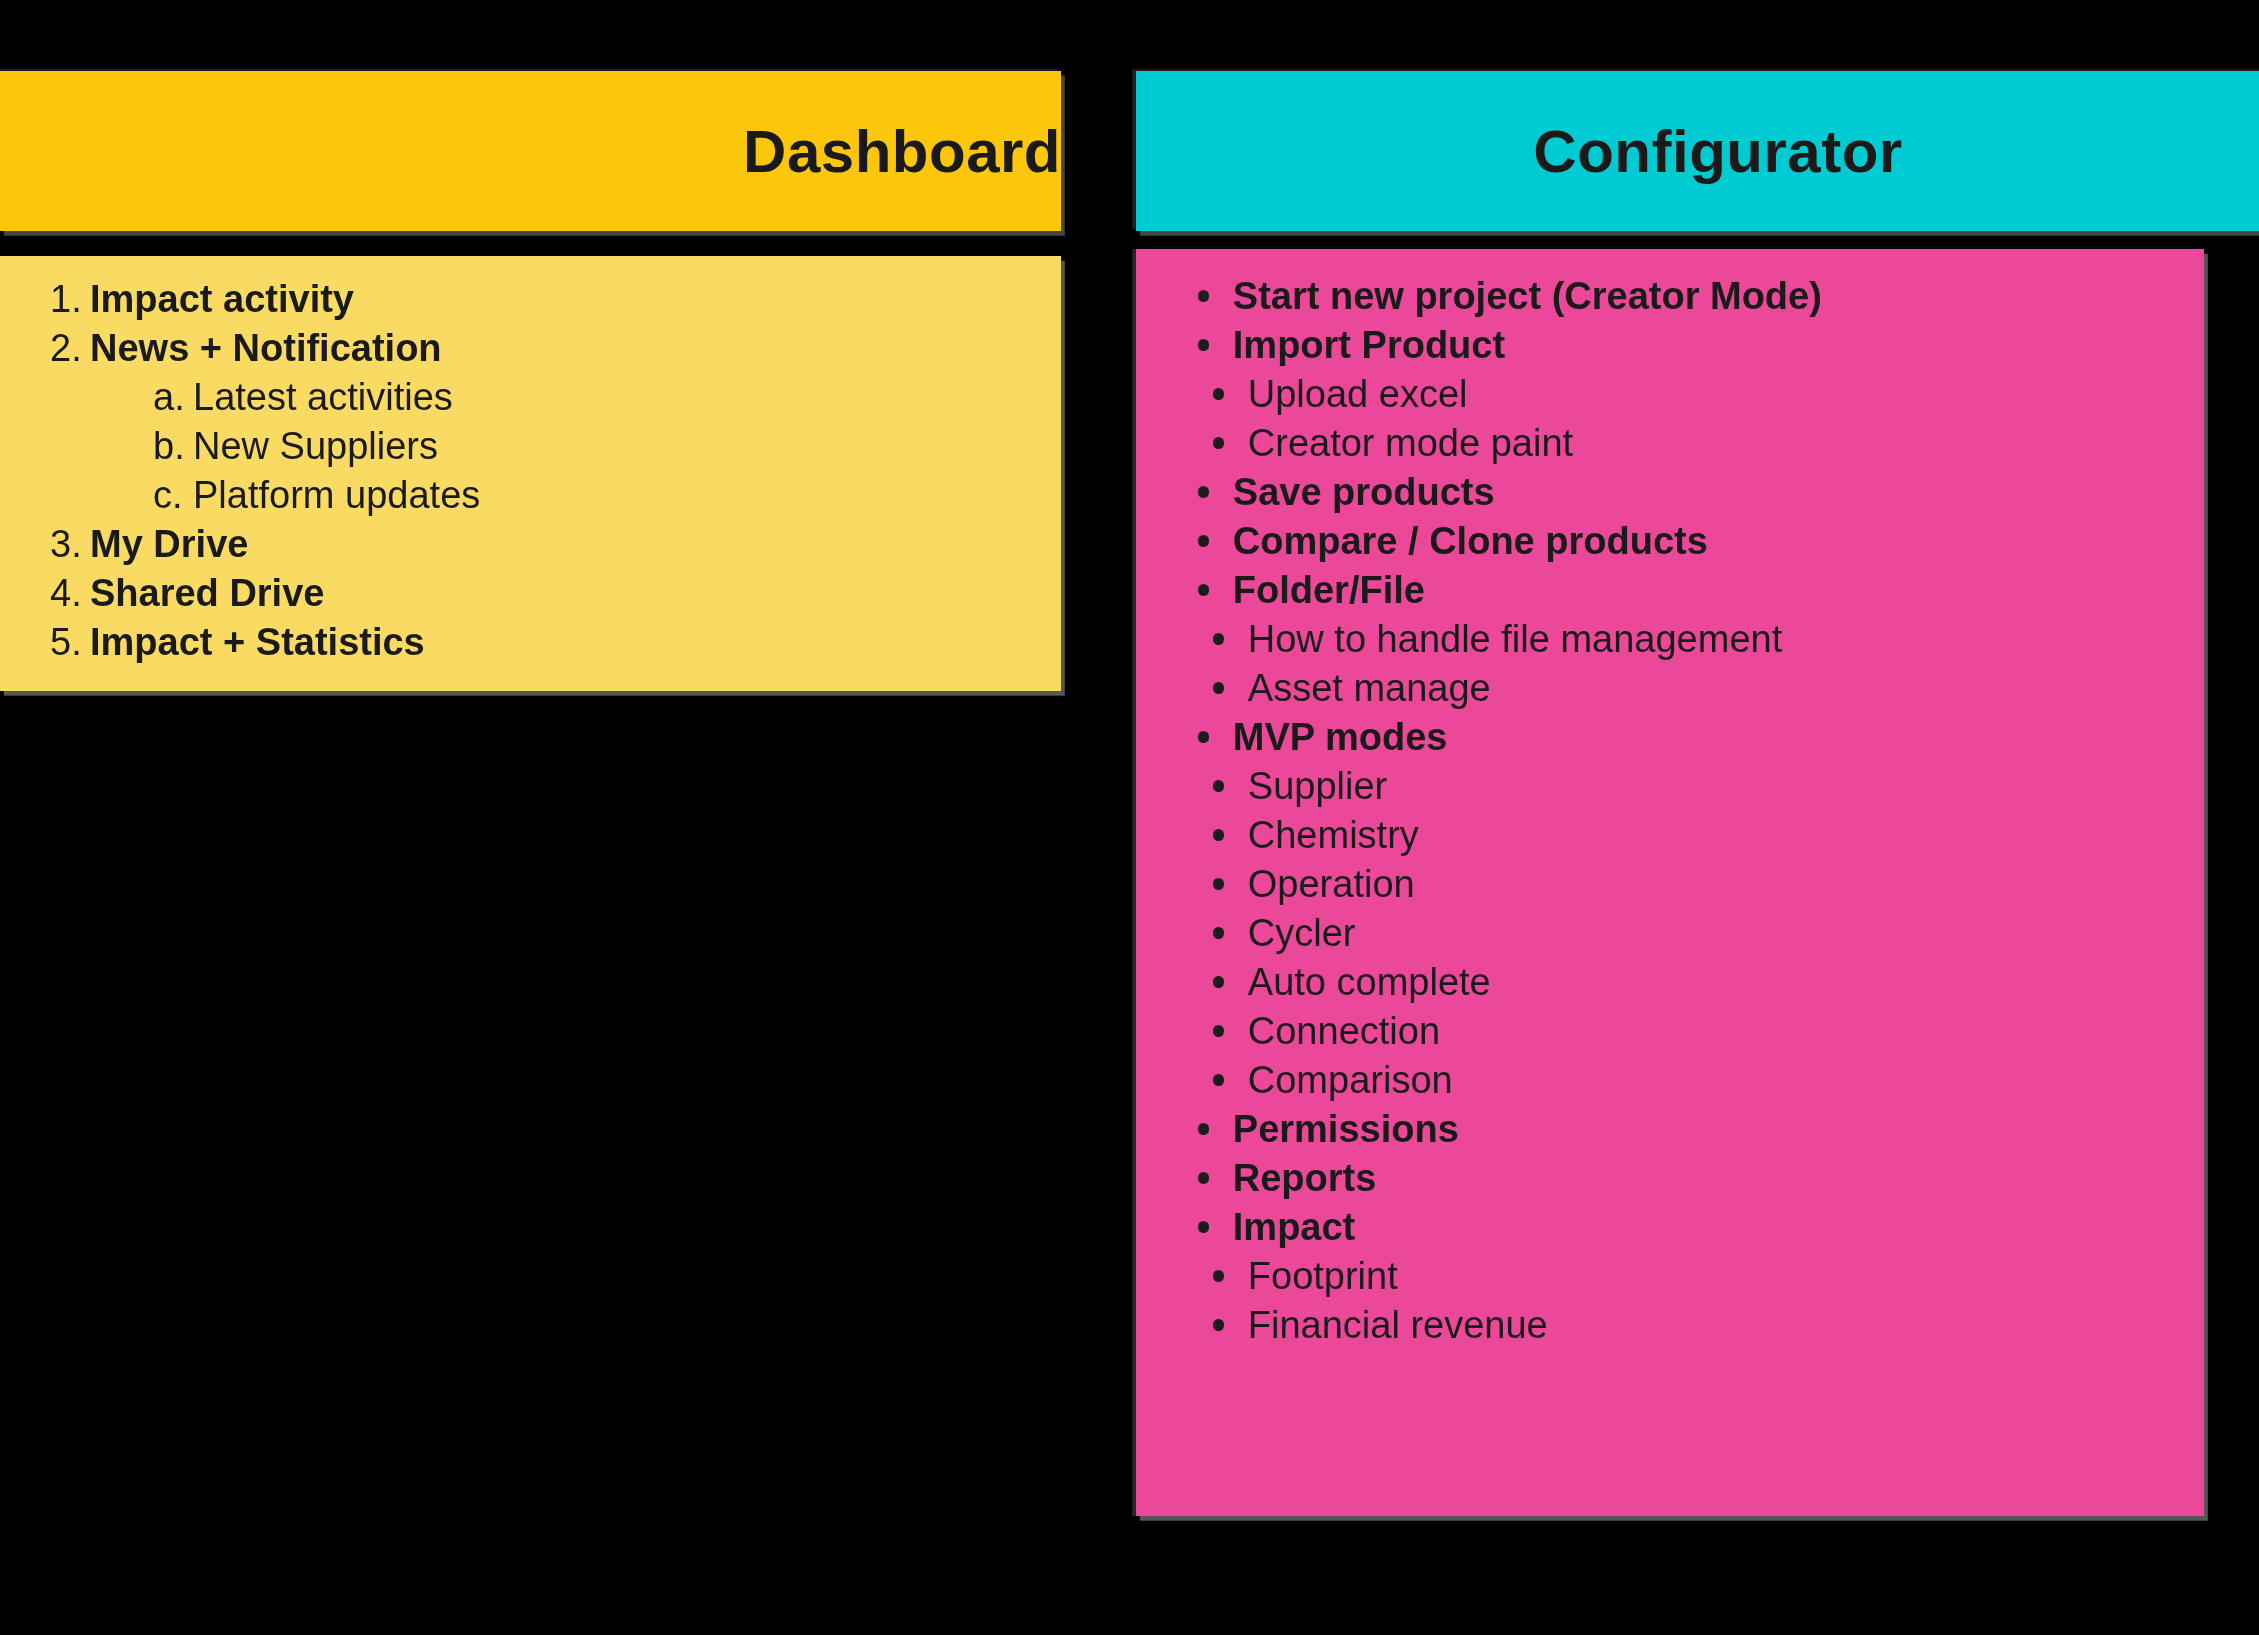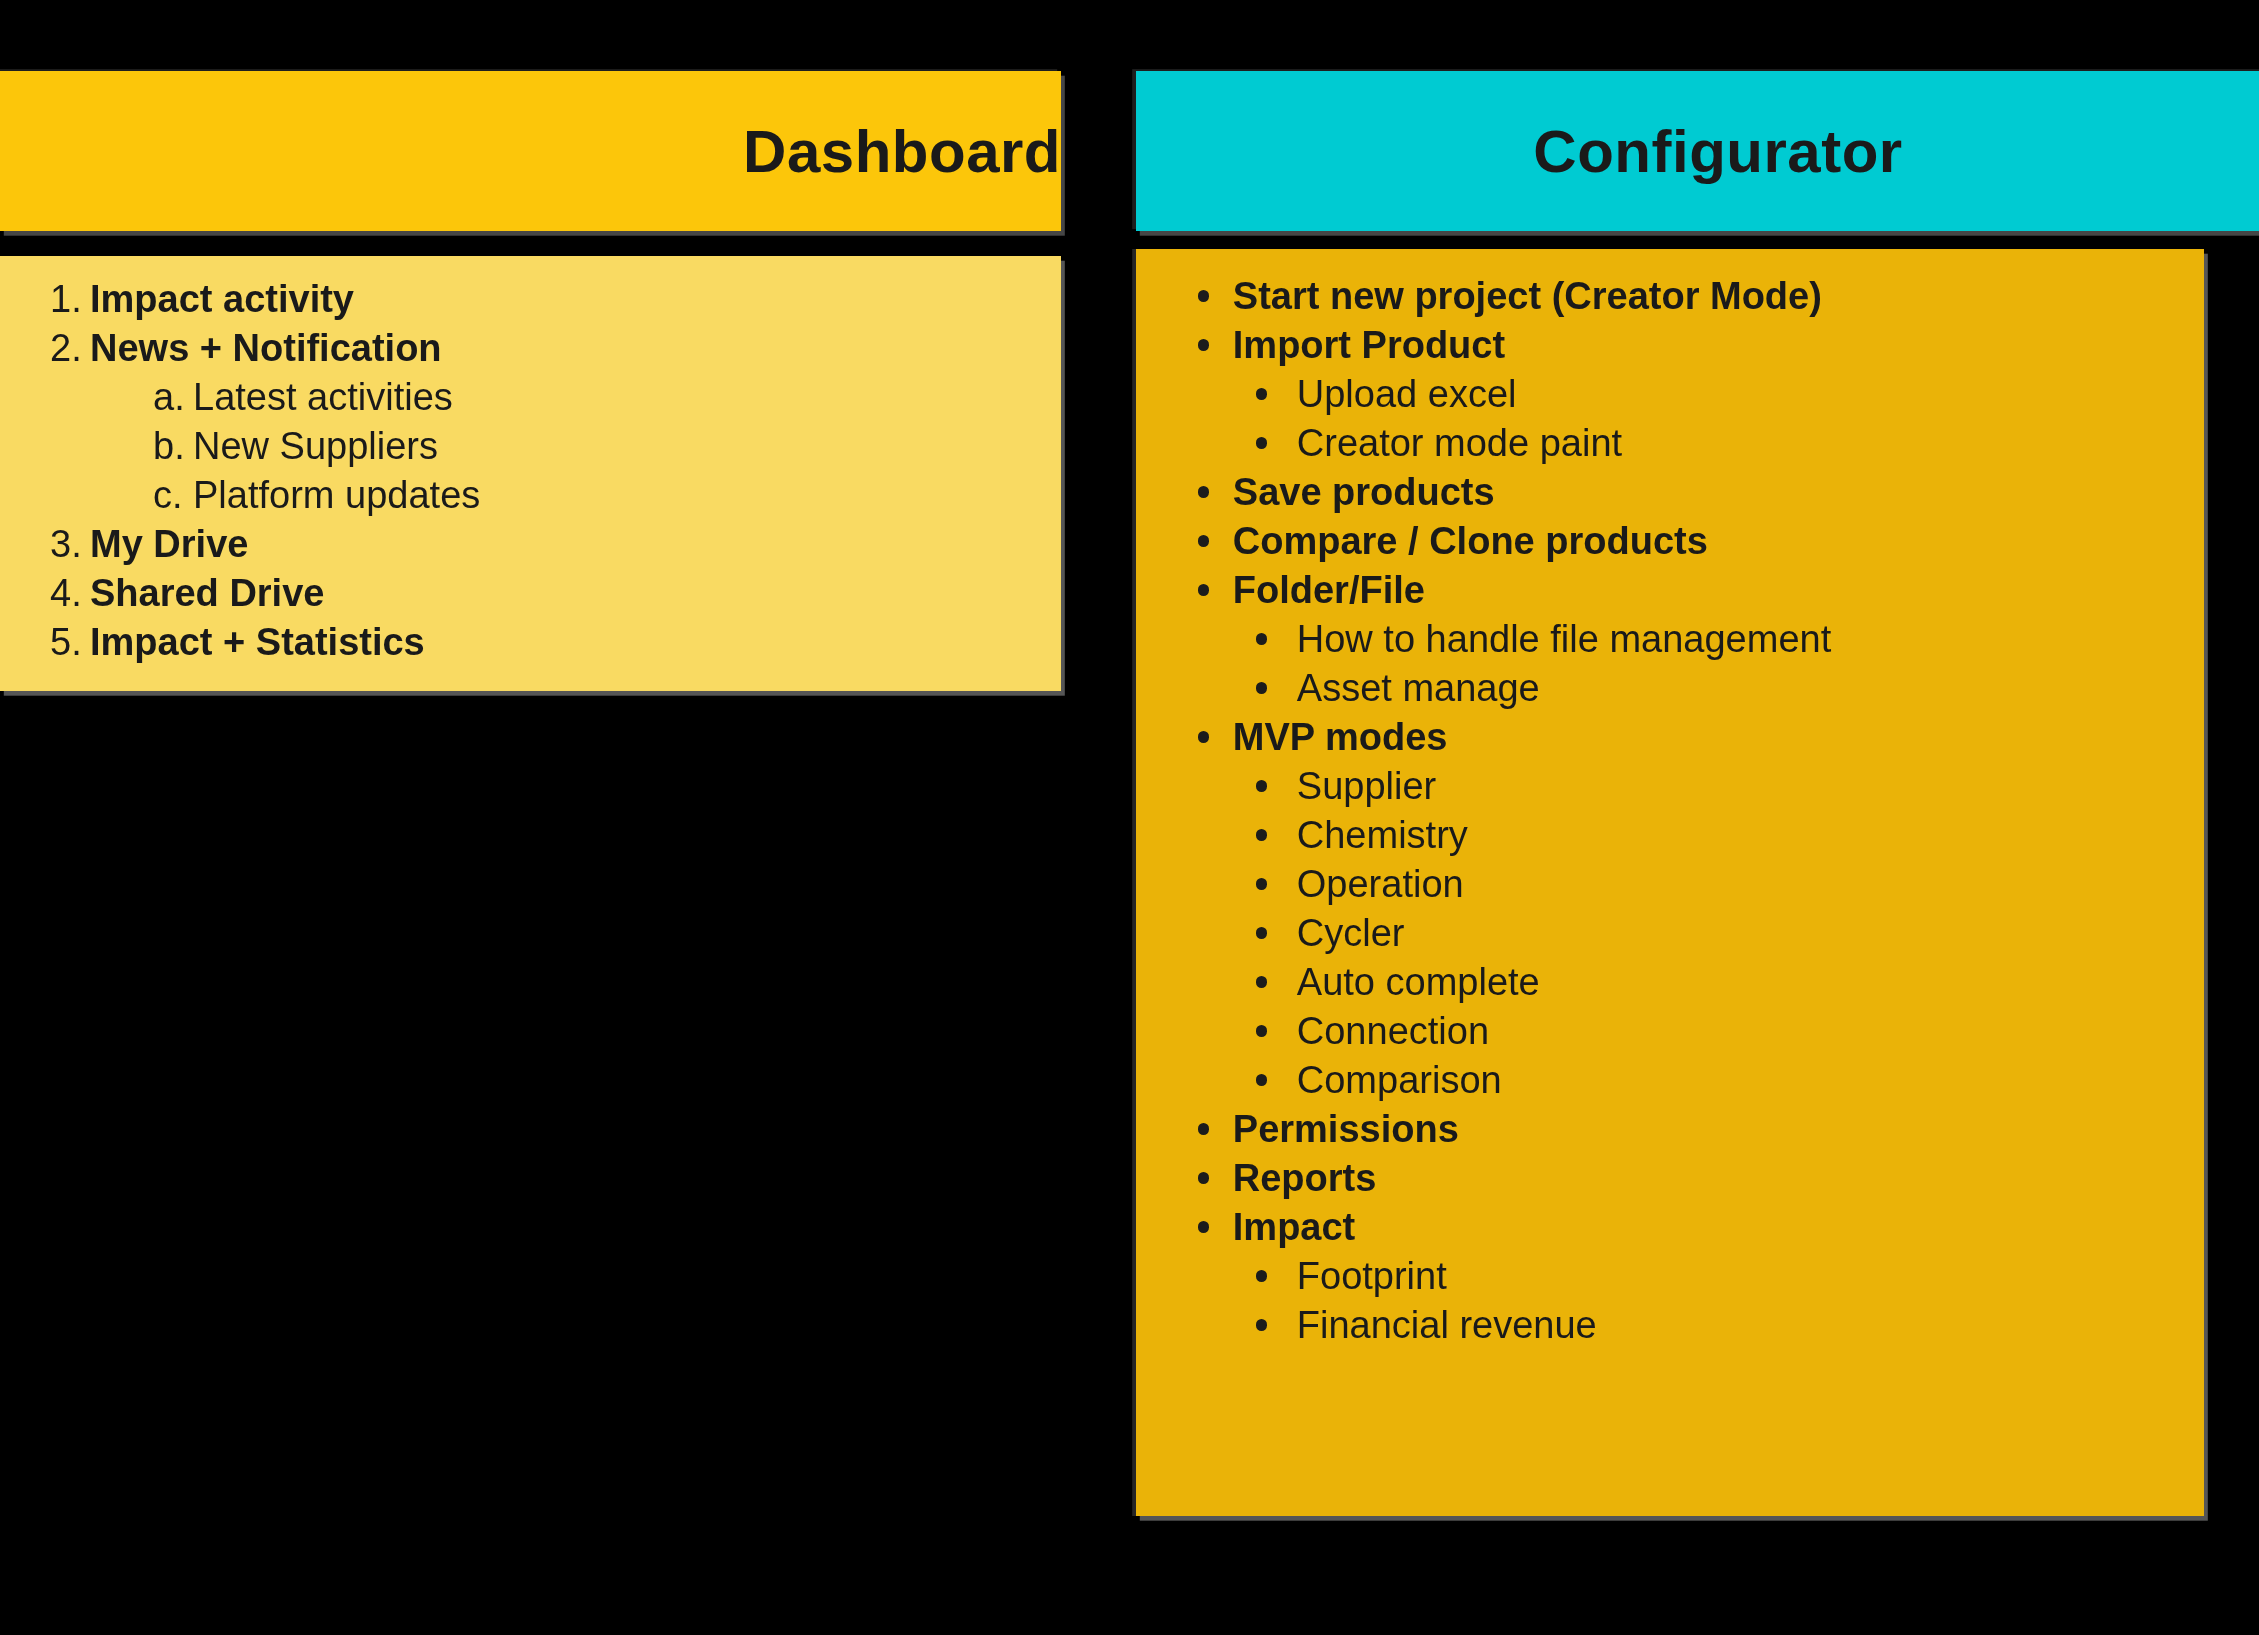--- a/index.html
+++ b/index.html
@@ -26,42 +26,42 @@
     letter-spacing: 0.5px;
   }
   .panel-body {
     position: absolute;
     box-shadow: 3.8px 4.7px 0 rgba(190,190,190,0.45), -3.8px 0 0 rgba(150,150,150,0.25);
     box-sizing: border-box;
   }
   .dash-header { left: 0; top: 71px; width: 1061px; background: #fcc60a; justify-content: flex-end; }
   .dash-body   { left: 0; top: 256px; width: 1061px; height: 435px; background: #f9da62; padding-top: 19px; }
   .conf-header { left: 1136px; top: 71px; width: 1164px; background: #00cbd2; }
-  .conf-body   { left: 1136px; top: 249px; width: 1068px; height: 1267px; background: #eab308; padding-top: 22.6px; }
+  .conf-body   { left: 1136px; top: 249px; width: 1068px; height: 1267px; background: #ec4899; padding-top: 22.6px; }
 
   .row {
     display: flex;
     align-items: center;
     height: 49px;
     font-size: 38px;
     line-height: 49px;
     white-space: nowrap;
   }
   .row .label { color: #1a1a1a; }
   .lvl1 .label { font-weight: bold; }
   .lvl2 .label { font-weight: normal; }
 
   
   .dash-body .lvl1 { padding-left: 50px; }
   .dash-body .lvl2 { padding-left: 153px; }
   .dash-body .marker { display: inline-block; min-width: 40px; font-weight: normal; }
 
   
   .conf-body .lvl1 { padding-left: 62px; }
-  .conf-body .lvl2 { padding-left: 120px; gap: 6px; }
+  .conf-body .lvl2 { padding-left: 77px; }
   .bullet {
     display: inline-block;
     width: 11.3px; height: 11.3px;
     border-radius: 50%;
     background: #1c1c1c;
     margin-right: 23.5px;
     flex: 0 0 auto;
   }
 </style>
 </head>

